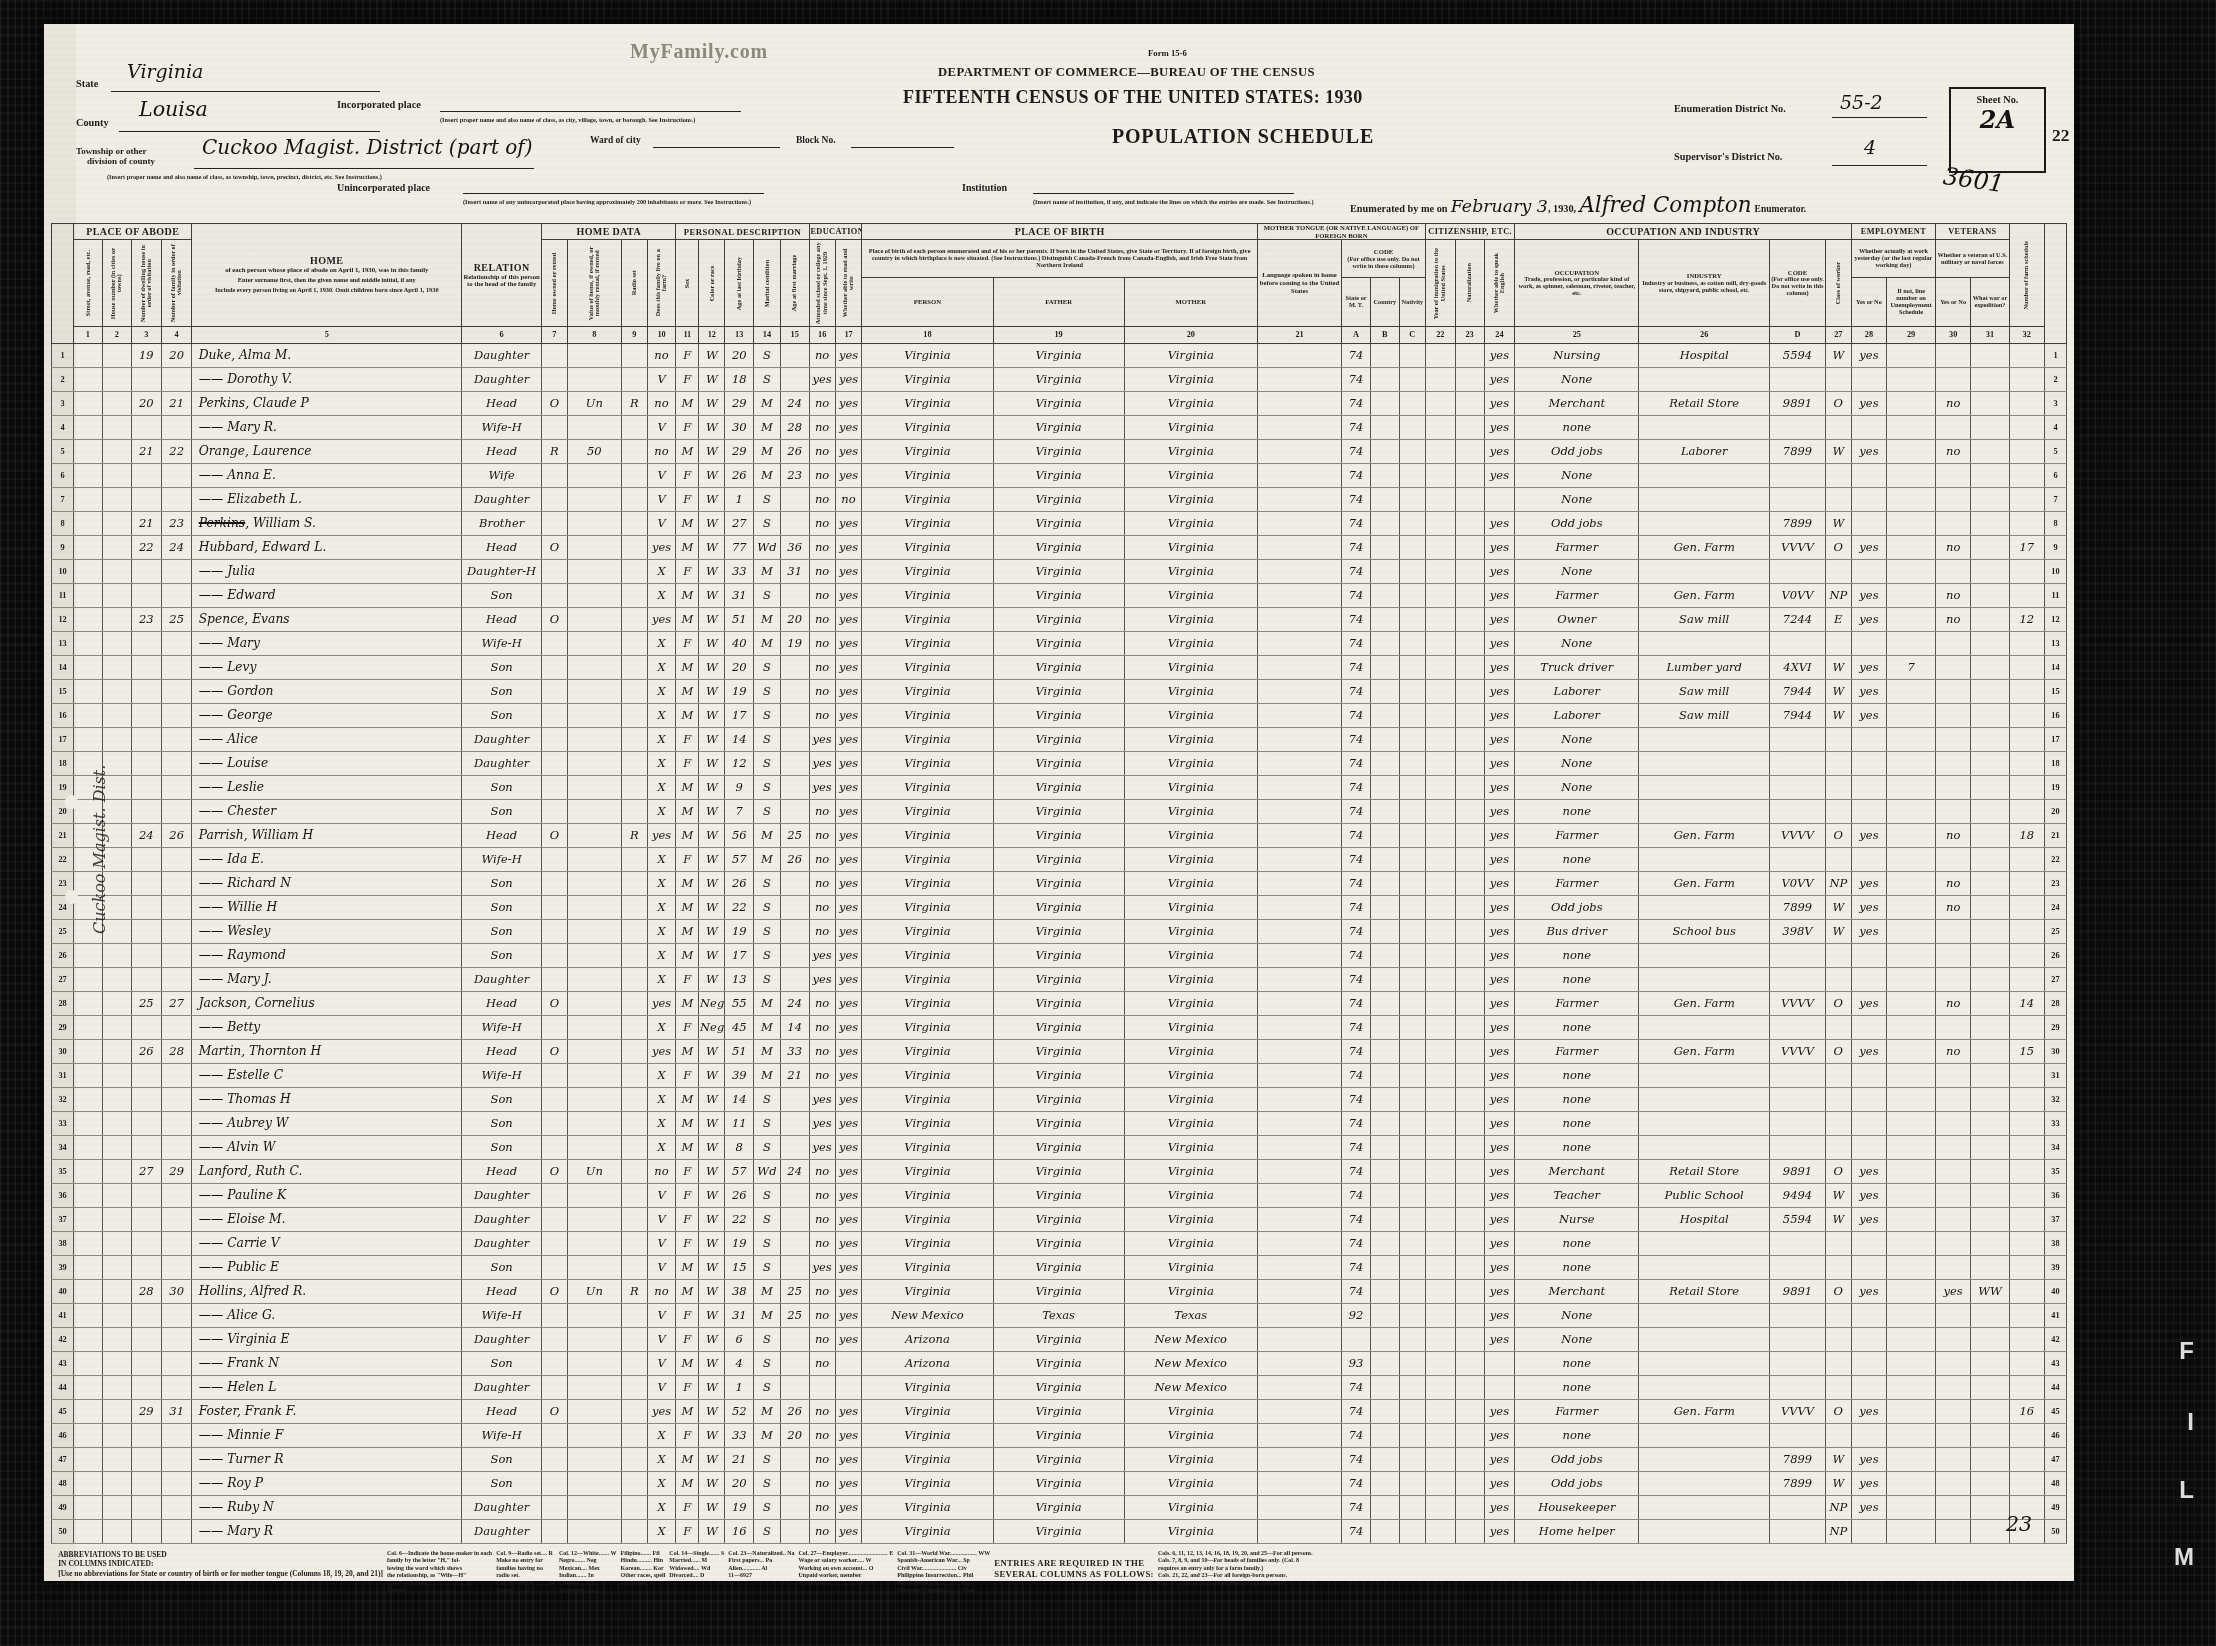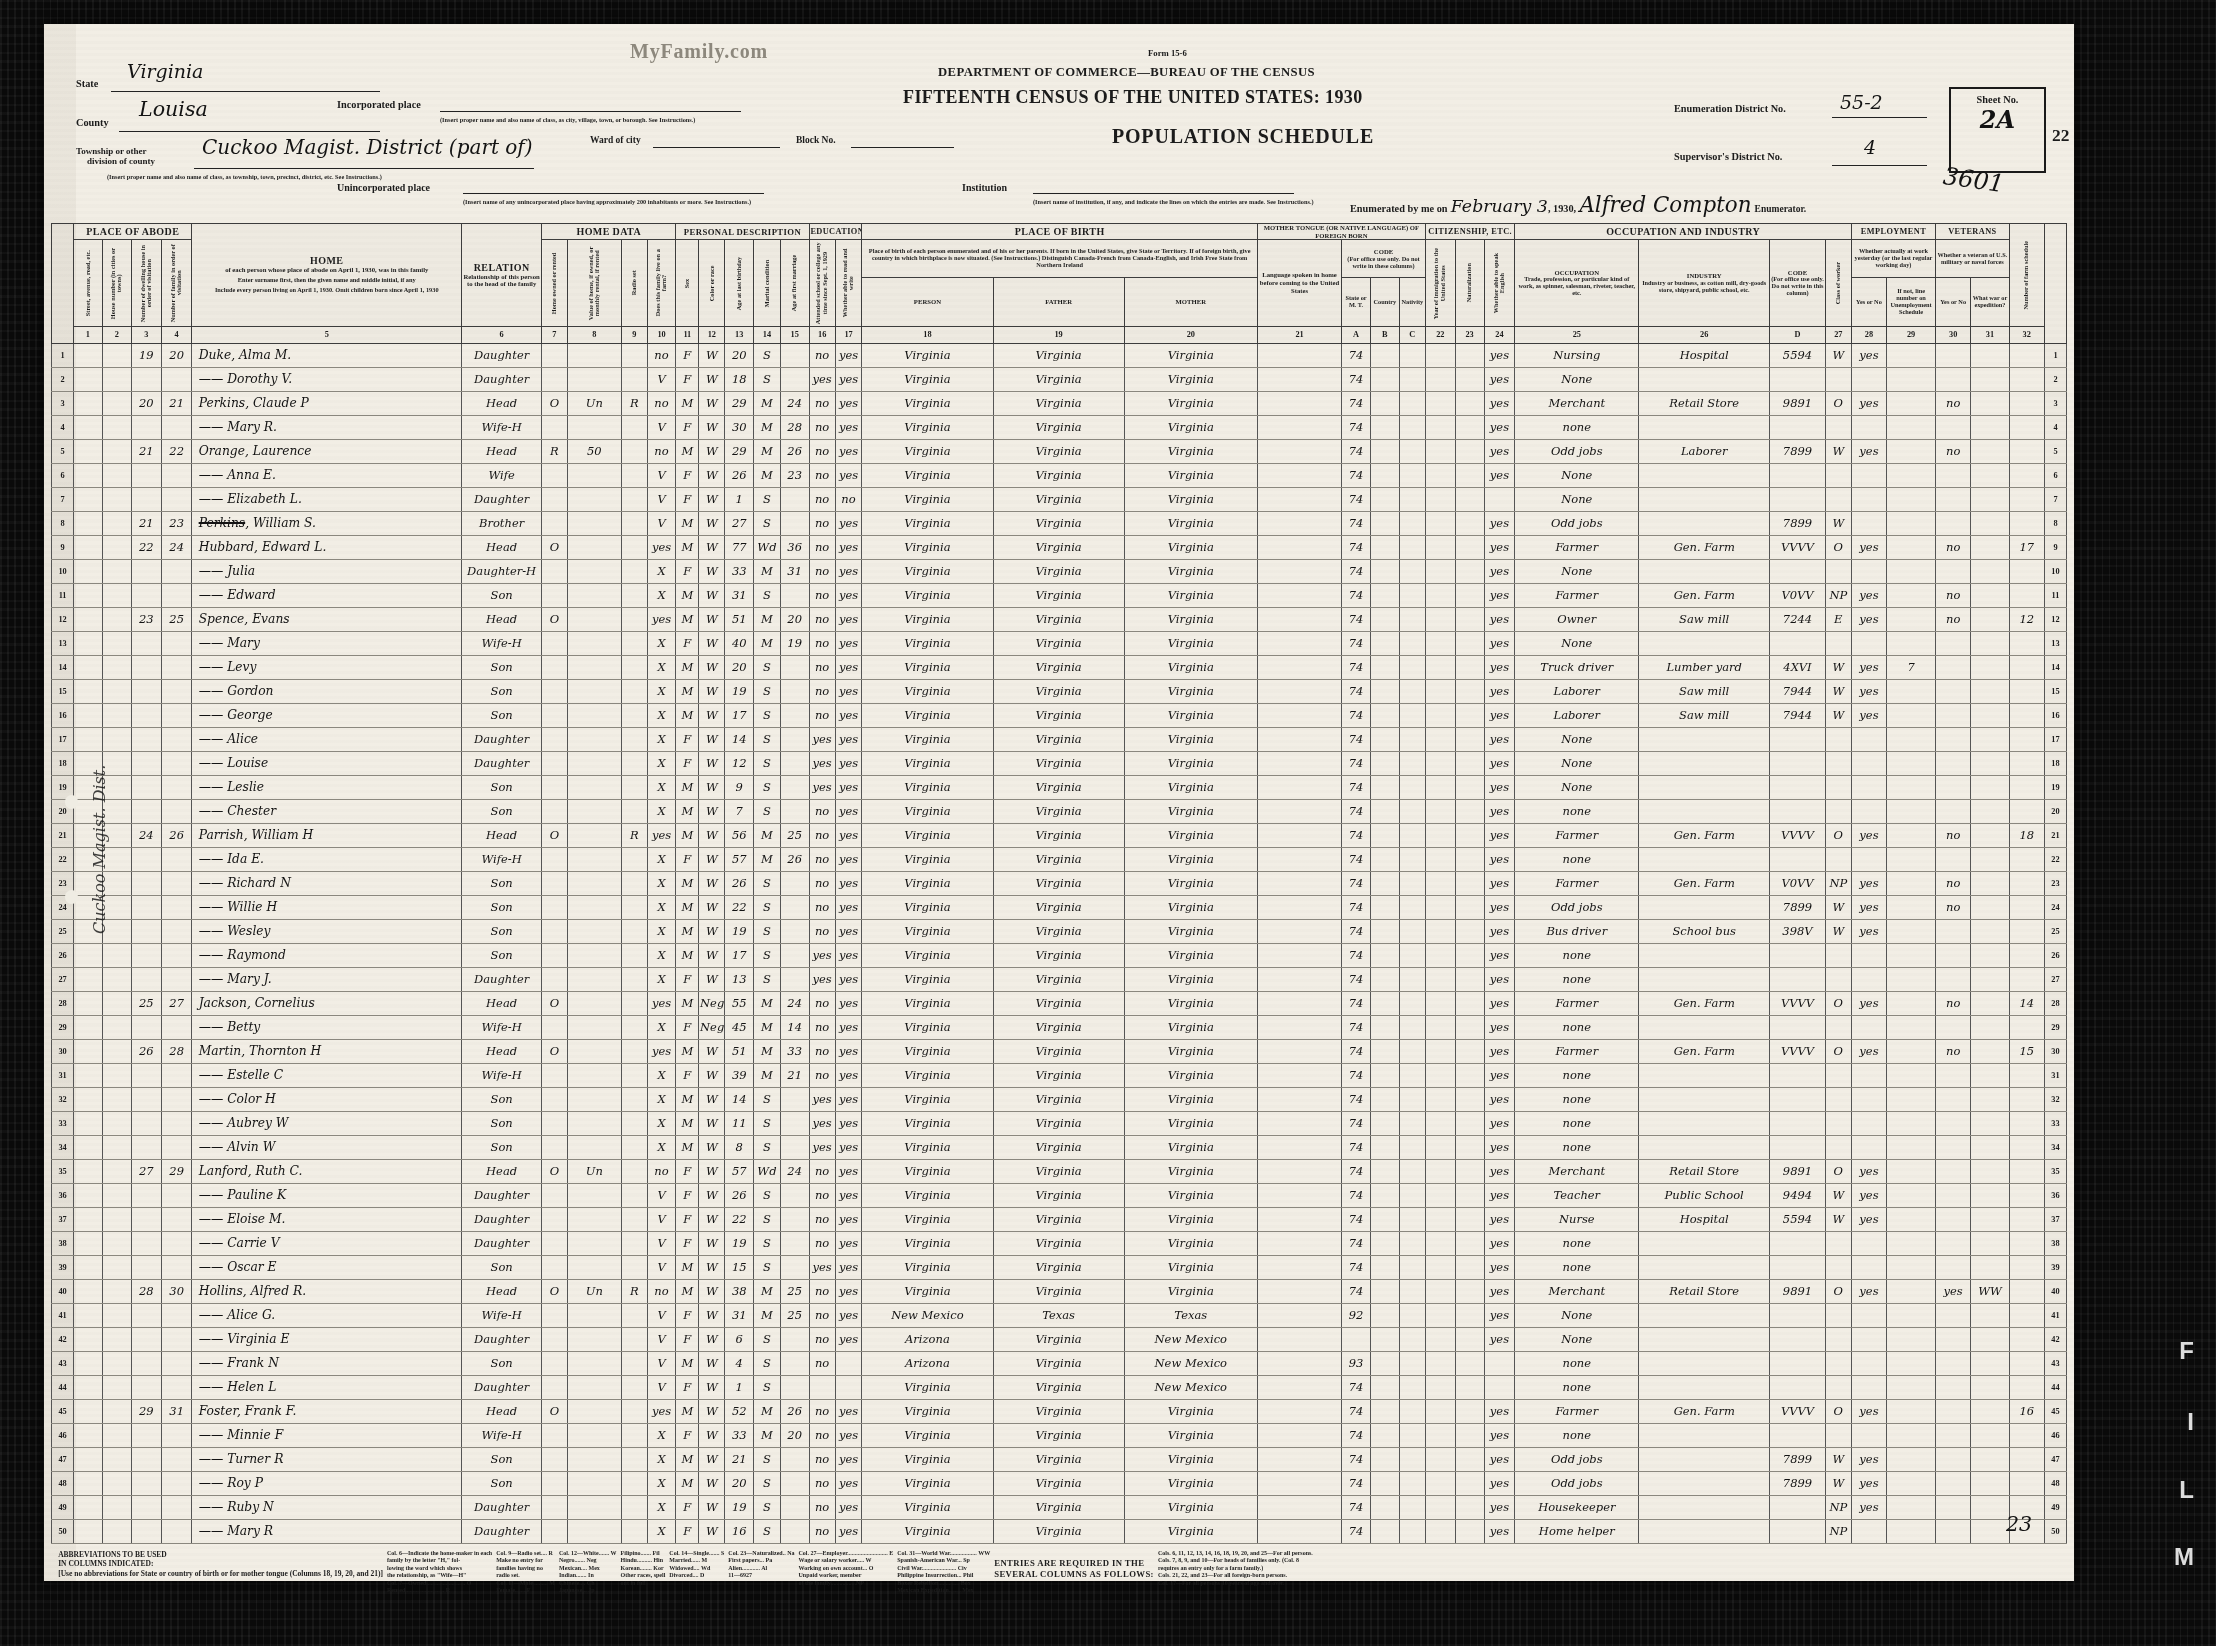--- a/index.html
+++ b/index.html
@@ -1520,21 +1520,21 @@
             <td class="hw"></td>
             <td class="hw"></td>
             <td class="ln">31</td>
           </tr>
           <tr>
             <td class="ln">32</td>
             <td class="hw"></td>
             <td class="hw"></td>
             <td class="hw"></td>
             <td class="hw"></td>
-            <td class="hw nm">——  Color H</td>
+            <td class="hw nm">——  Thomas H</td>
             <td class="hw">Son</td>
             <td class="hw"></td>
             <td class="hw"></td>
             <td class="hw"></td>
             <td class="hw">X</td>
             <td class="hw">M</td>
             <td class="hw">W</td>
             <td class="hw">14</td>
             <td class="hw">S</td>
             <td class="hw"></td>
@@ -1800,21 +1800,21 @@
             <td class="hw"></td>
             <td class="hw"></td>
             <td class="ln">38</td>
           </tr>
           <tr>
             <td class="ln">39</td>
             <td class="hw"></td>
             <td class="hw"></td>
             <td class="hw"></td>
             <td class="hw"></td>
-            <td class="hw nm">——  Oscar E</td>
+            <td class="hw nm">——  Public E</td>
             <td class="hw">Son</td>
             <td class="hw"></td>
             <td class="hw"></td>
             <td class="hw"></td>
             <td class="hw">V</td>
             <td class="hw">M</td>
             <td class="hw">W</td>
             <td class="hw">15</td>
             <td class="hw">S</td>
             <td class="hw"></td>

